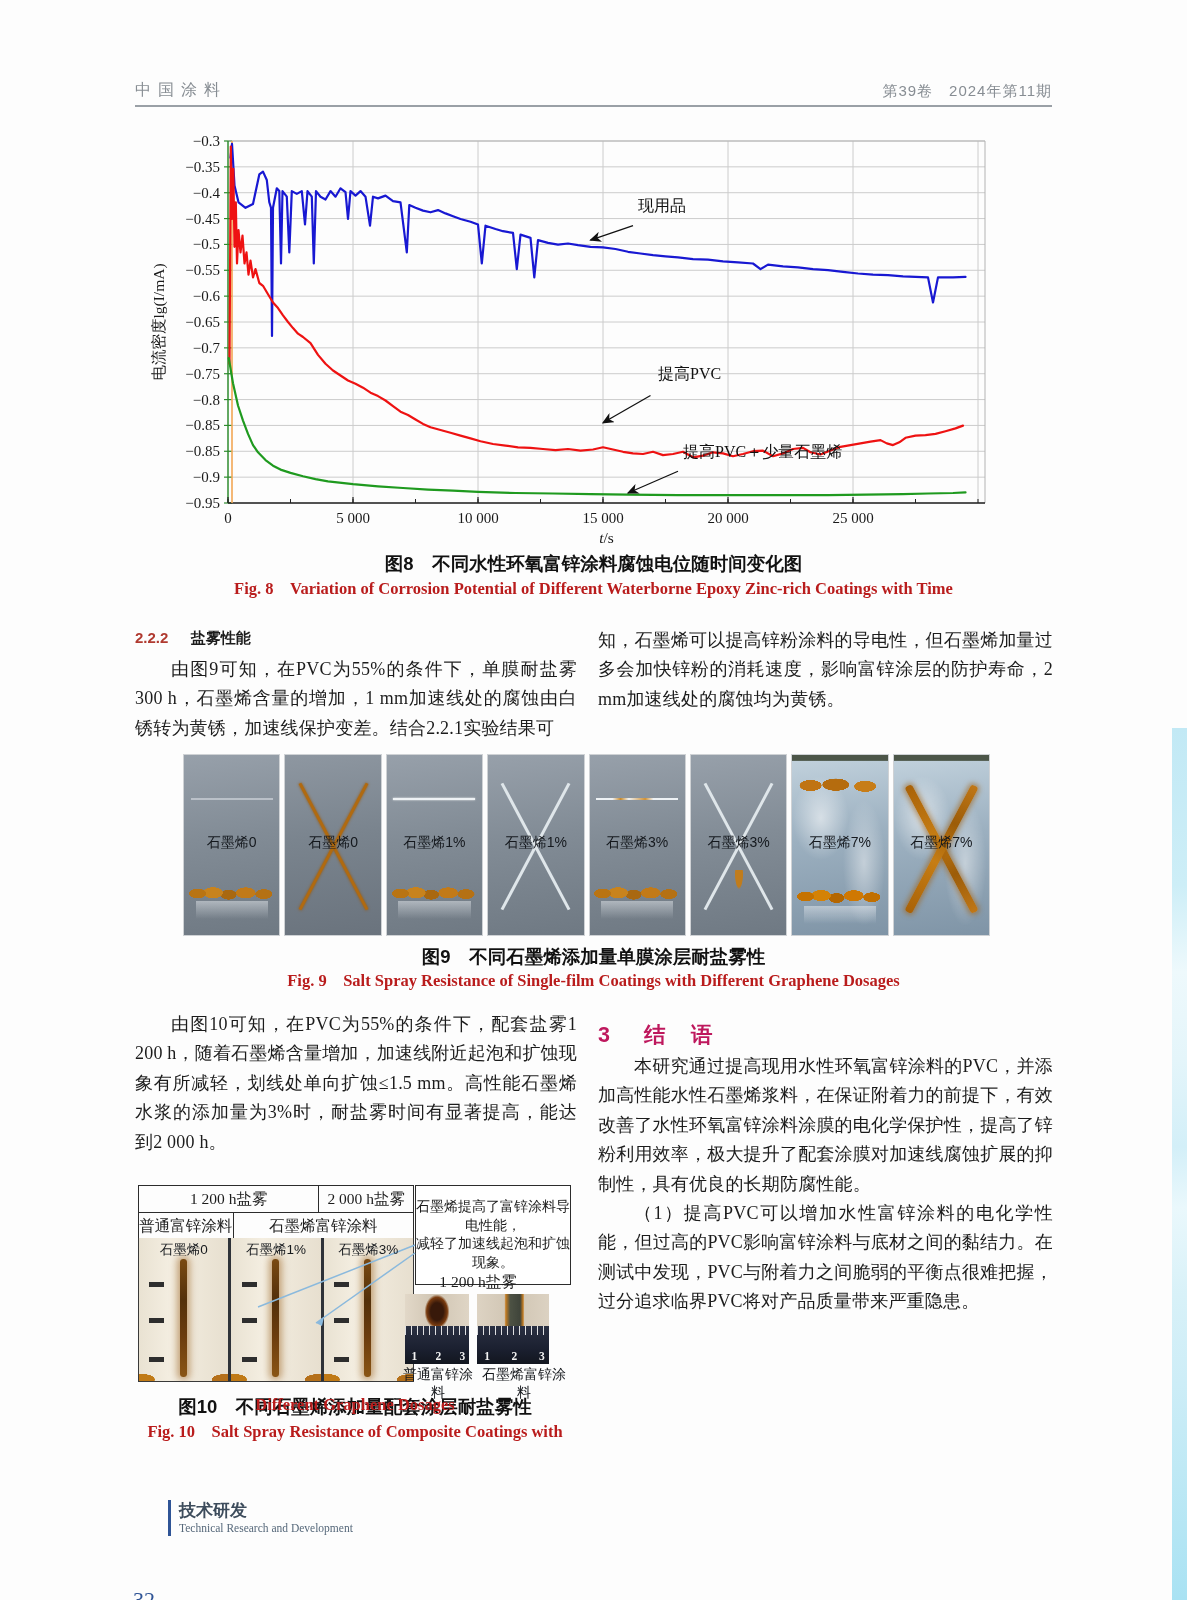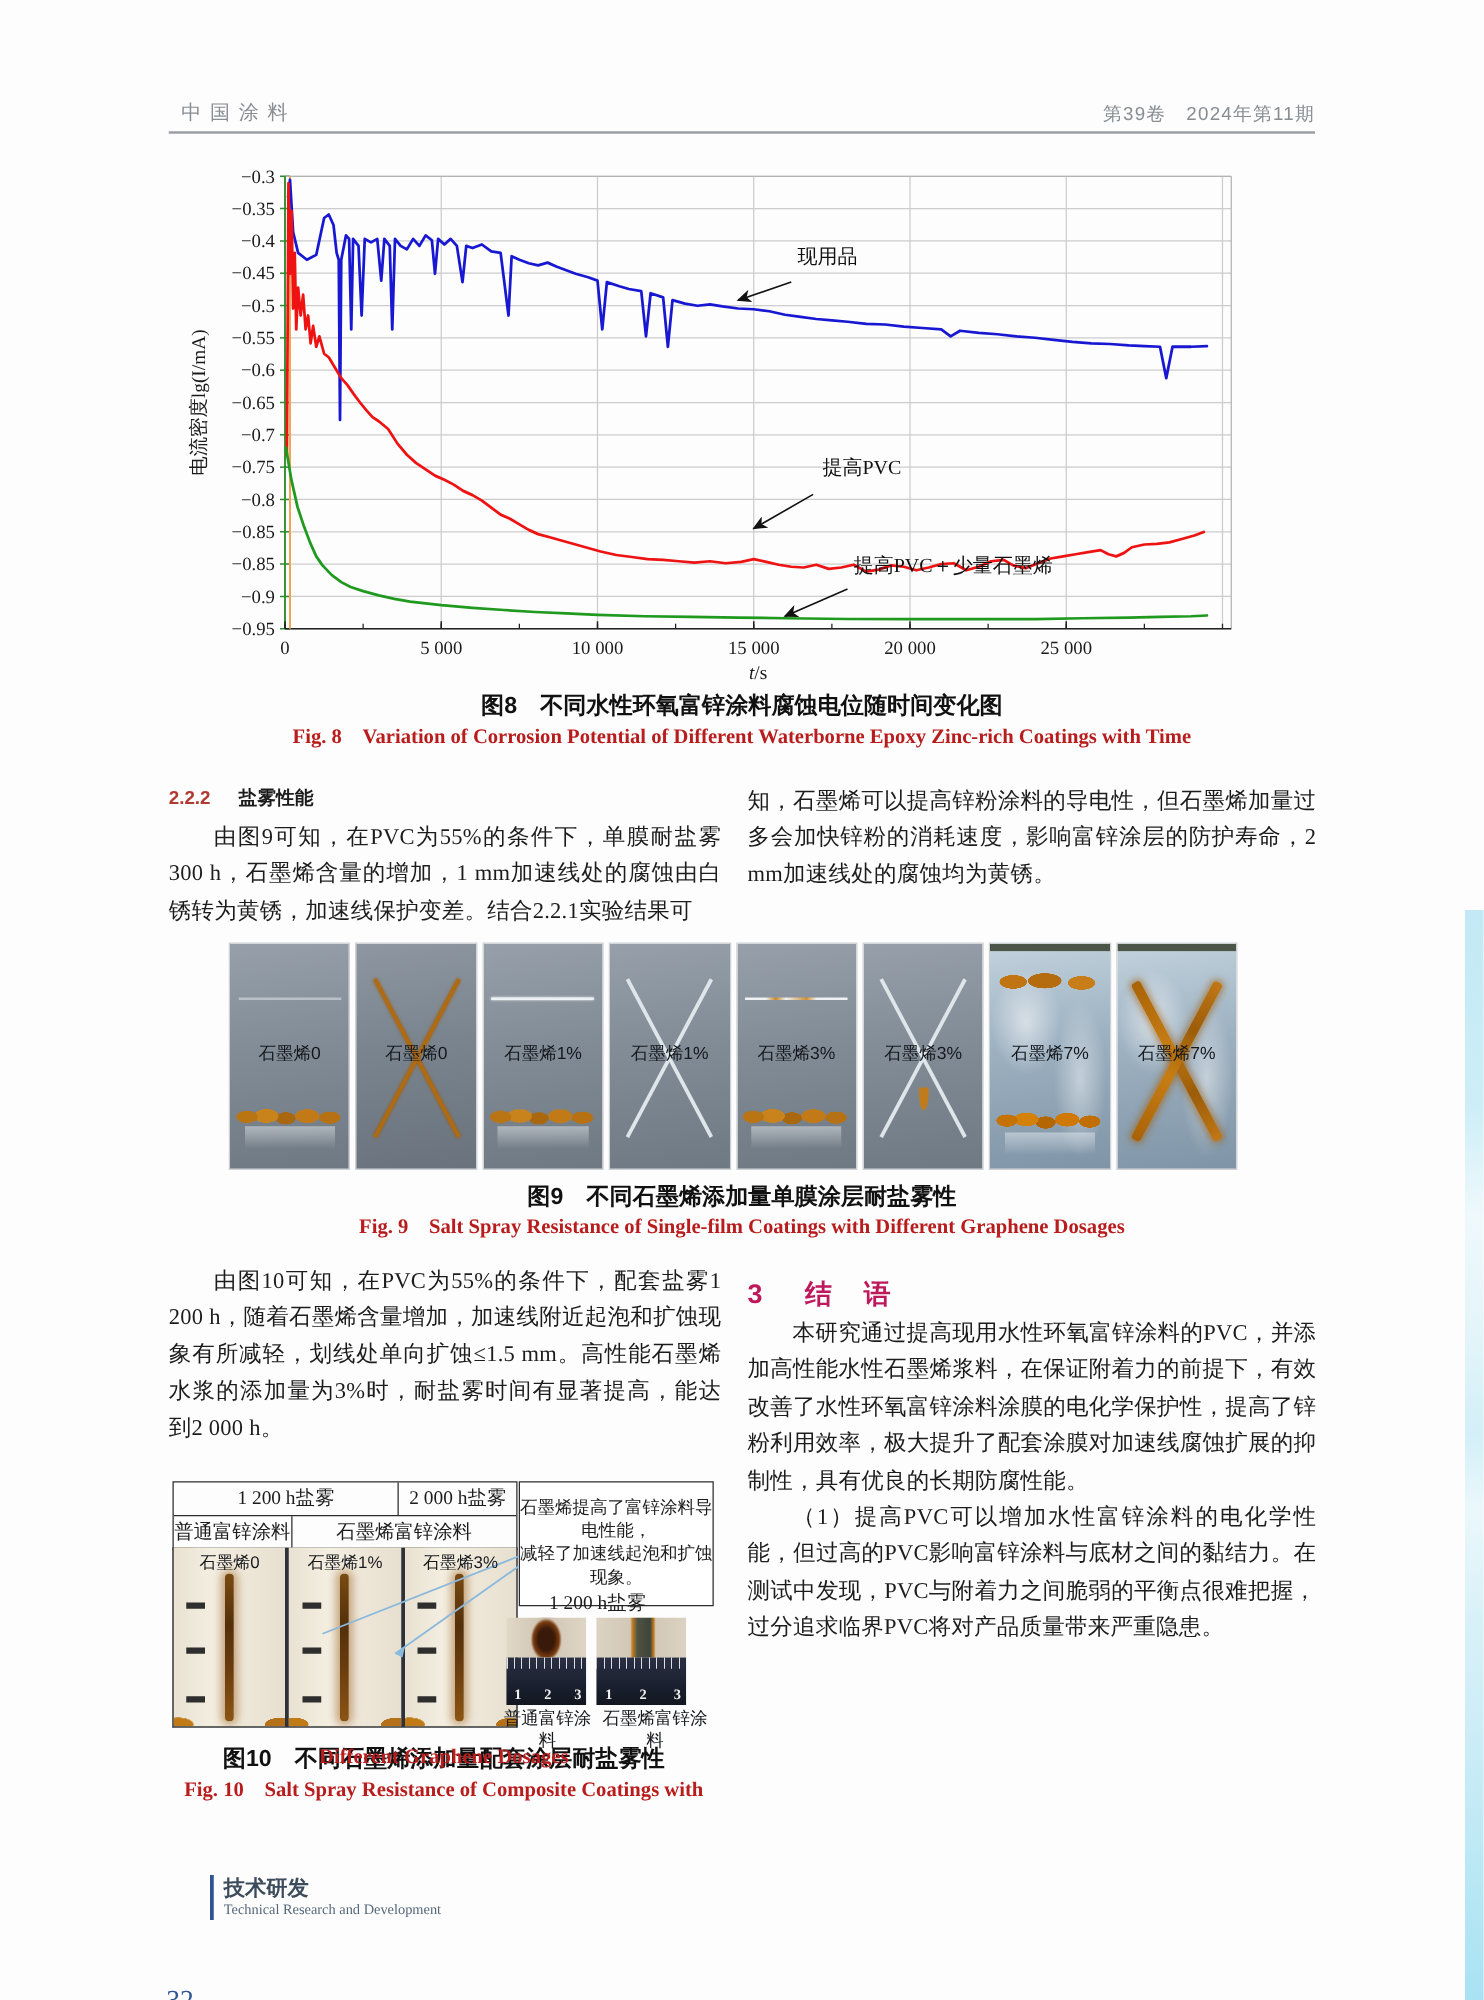--- a/index.html
+++ b/index.html
@@ -1,20 +1,20 @@
 <!DOCTYPE html>
 <html><head>
 <meta charset="utf-8">
 <style>
   html,body{margin:0;padding:0;}
   body{width:1187px;height:1600px;background:#fdfdfd;position:relative;overflow:hidden;
        font-family:"Liberation Serif",serif;color:#1c1c1c;}
   .abs{position:absolute;}
   
-  .hdr-journal{left:145px;top:80px;font-size:16px;letter-spacing:7px;color:#878d93;font-family:Liberation Serif, serif;}
+  .hdr-journal{left:135px;top:80px;font-size:16px;letter-spacing:7px;color:#878d93;font-family:Liberation Serif, serif;}
   .hdr-issue{right:135px;top:82px;font-size:15px;color:#878d93;font-family:"Liberation Sans",sans-serif;letter-spacing:1px;}
   .hdr-rule{left:135px;top:105px;width:917px;height:1.5px;background:#9aa0a6;}
   
   .chart-wrap{left:140px;top:130px;width:850px;height:416px;}
   
   .cap{left:135px;width:917px;text-align:center;}
   .cap-cn{font-family:"Liberation Sans",sans-serif;font-weight:bold;font-size:18.5px;color:#111;}
   .cap-en{font-weight:bold;font-size:16.5px;color:#b91c1c;}
   
   .col{font-size:18px;line-height:29.4px;text-align:justify;letter-spacing:0.2px;}

